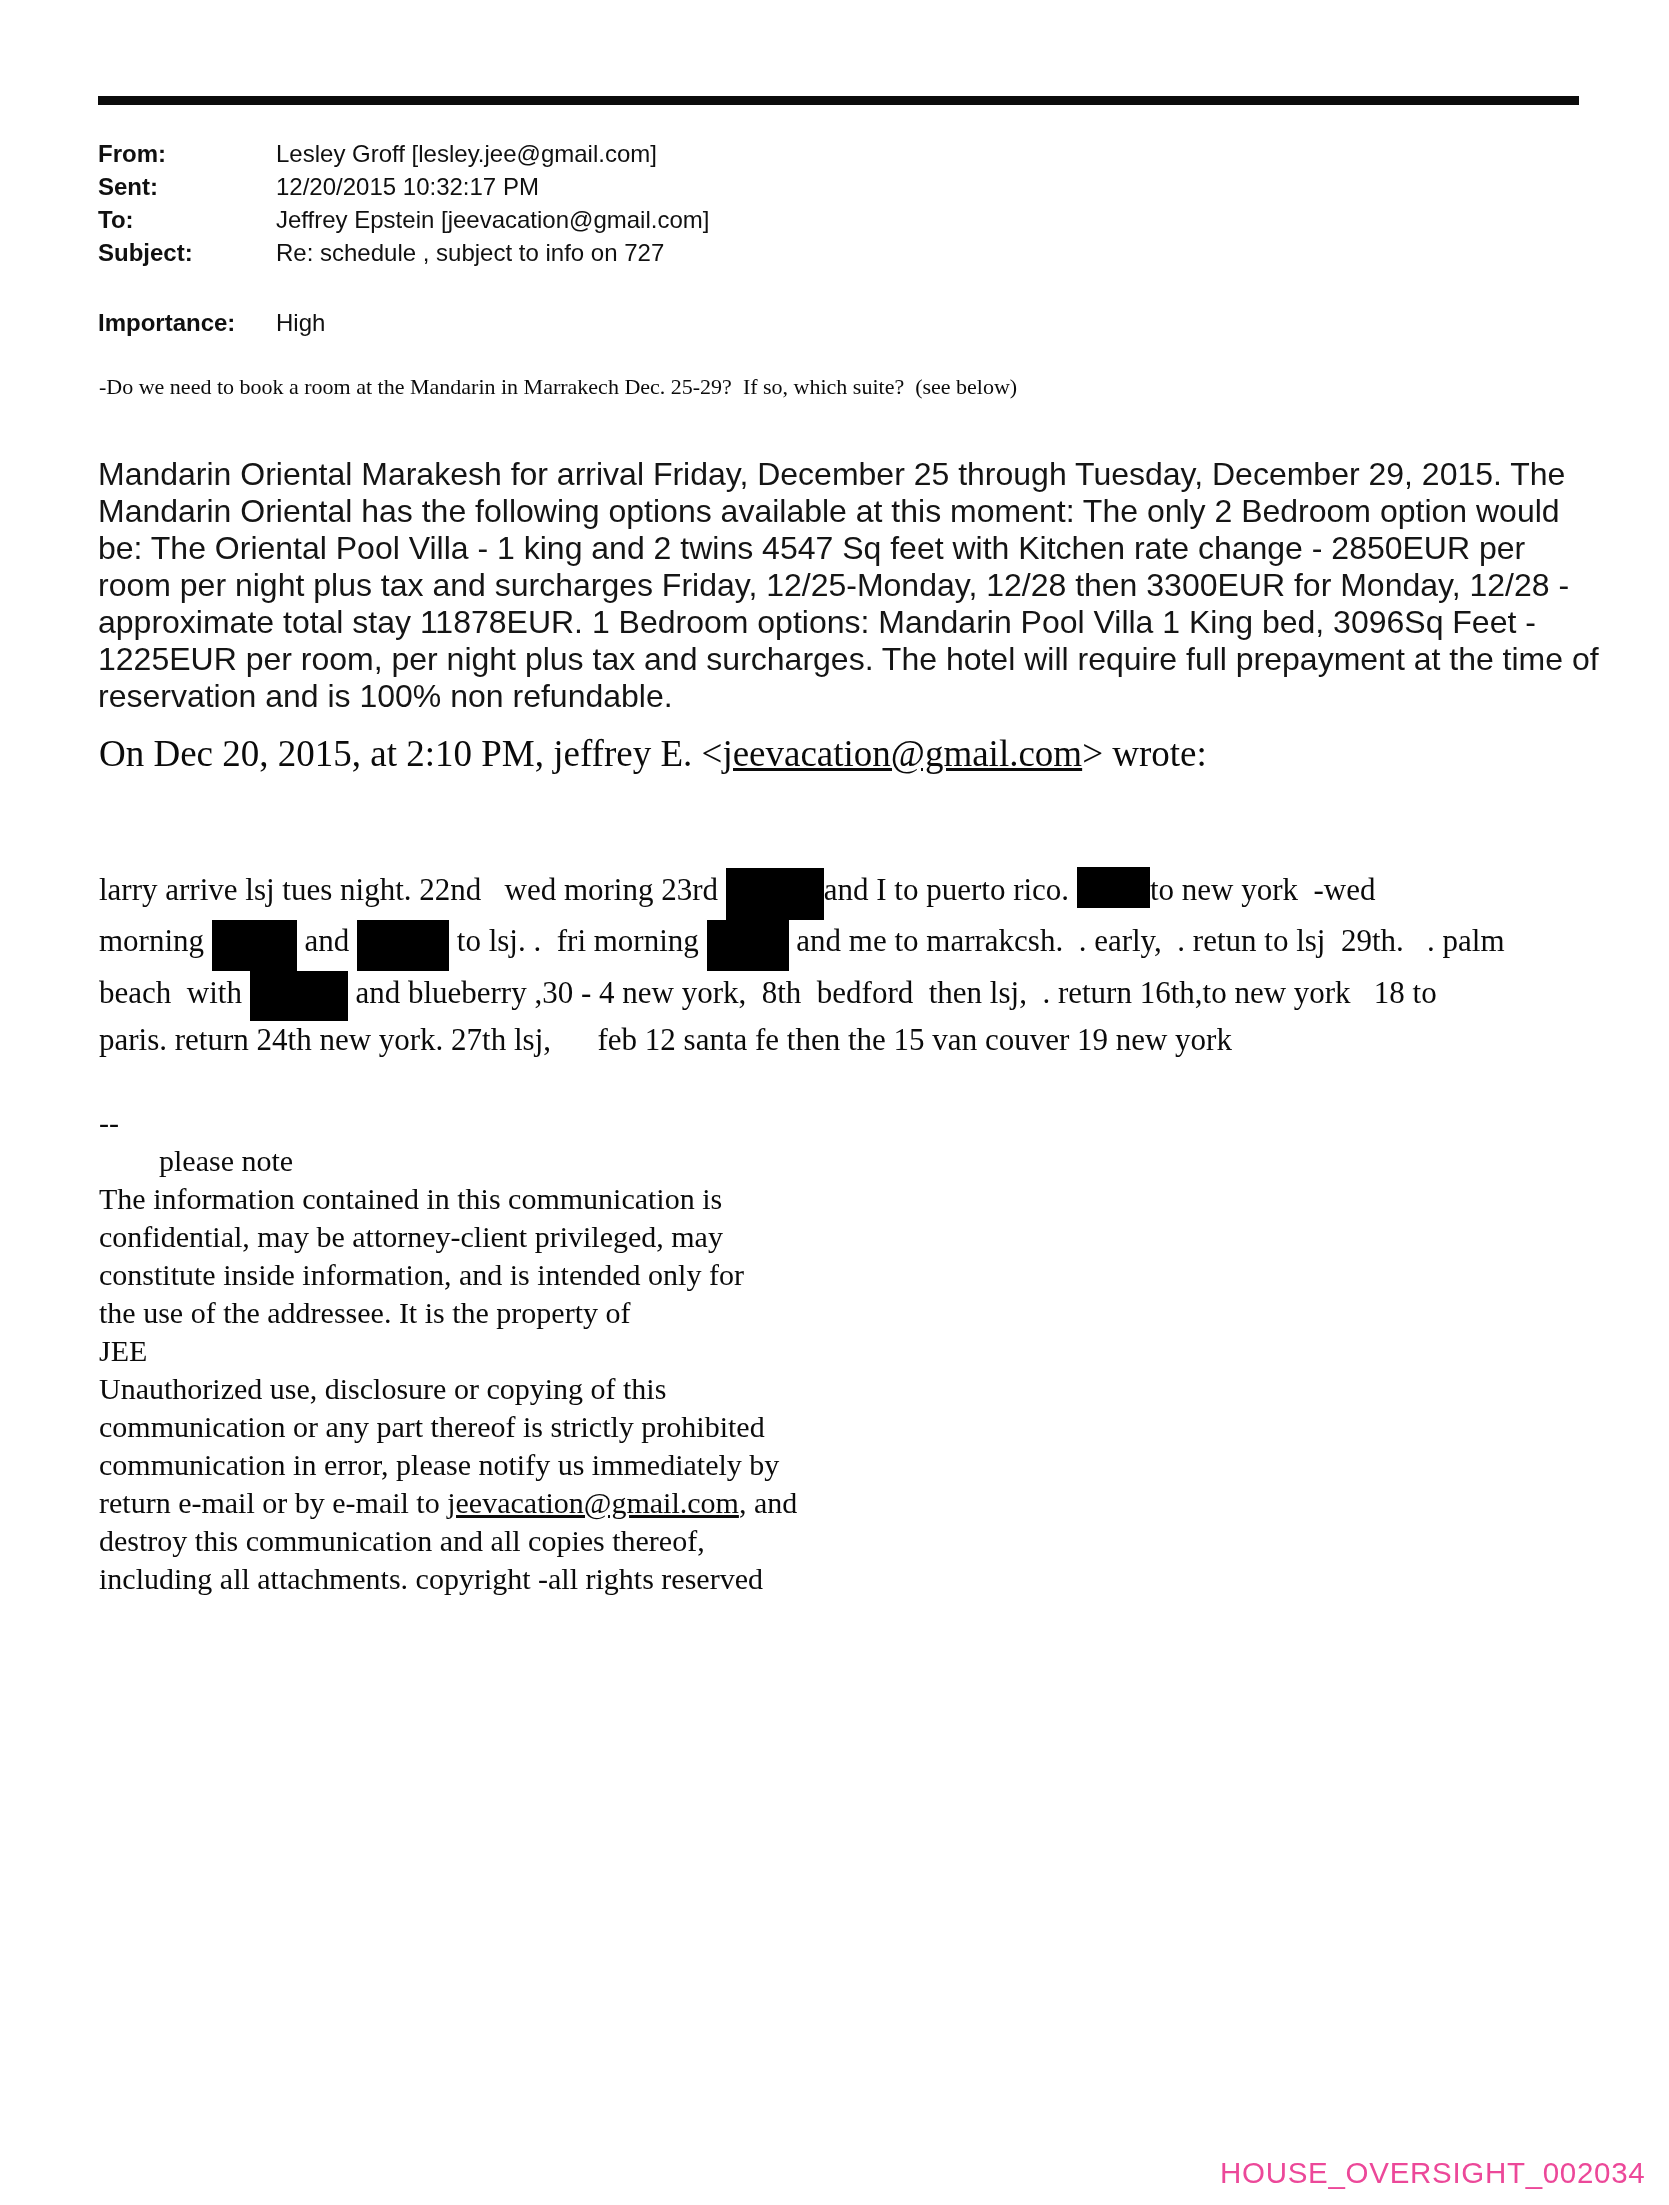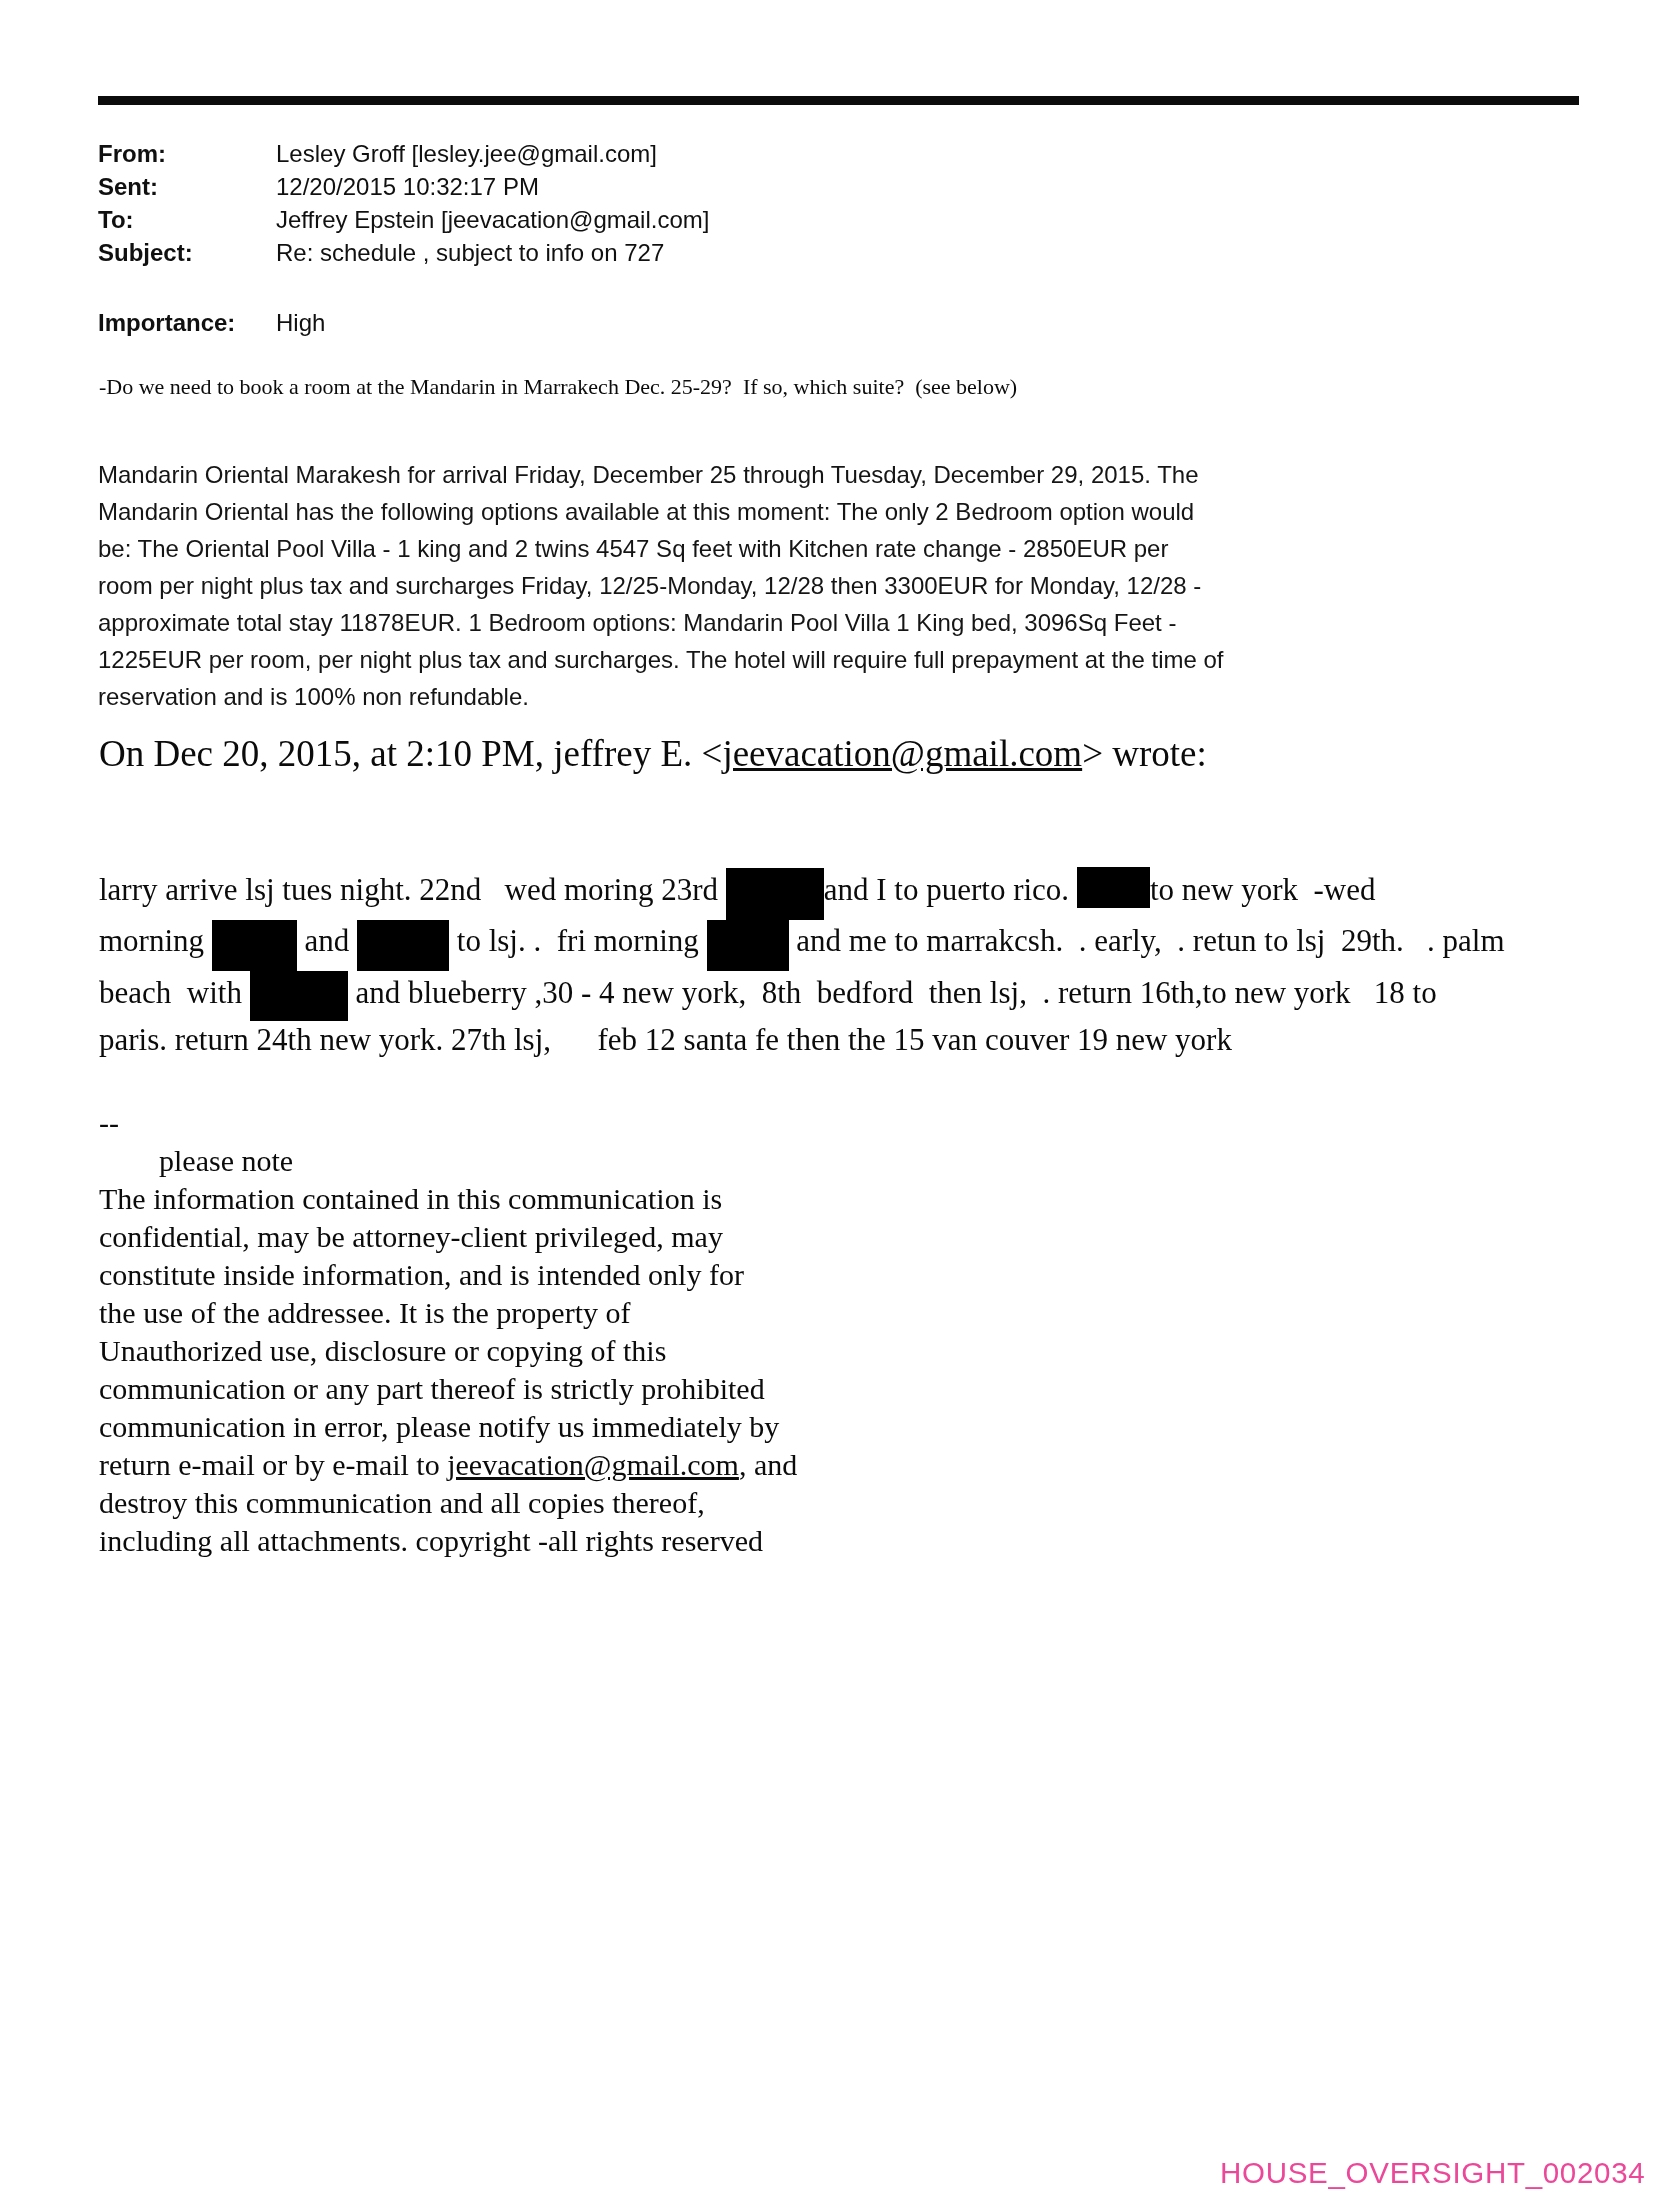--- a/index.html
+++ b/index.html
@@ -43,21 +43,21 @@
     left:99px; top:374px;
     font-family:"Liberation Serif", serif;
     font-size:22px;
     white-space:pre;
     color:#0b0b0b;
   }
   .hotel-paragraph{
     position:absolute;
     left:98px; top:456px;
     font-family:"Liberation Sans", sans-serif;
-    font-size:24px;
+    font-size:32px;
     color:#151515;
   }
   .hotel-paragraph .line{line-height:37px; white-space:pre;}
   .quote-intro{
     position:absolute;
     left:99px; top:735px;
     font-family:"Liberation Serif", serif;
     font-size:37px;
     color:#0b0b0b;
   }
@@ -152,20 +152,21 @@
       <div class="line"><span>paris. return 24th new york. 27th lsj,      feb 12 santa fe then the 15 van couver 19 new york</span></div>
     </div>
 
   <div class="signature-block">
       <div class="line"><span>--</span></div>
       <div class="line"><span>        please note</span></div>
       <div class="line"><span>The information contained in this communication is</span></div>
       <div class="line"><span>confidential, may be attorney-client privileged, may</span></div>
       <div class="line"><span>constitute inside information, and is intended only for</span></div>
       <div class="line"><span>the use of the addressee. It is the property of</span></div>
+      <div class="line"><span>JEE</span></div>
       <div class="line"><span>Unauthorized use, disclosure or copying of this</span></div>
       <div class="line"><span>communication or any part thereof is strictly prohibited</span></div>
       <div class="line"><span>communication in error, please notify us immediately by</span></div>
       <div class="line"><span>return e-mail or by e-mail to </span><a class="email-link">jeevacation@gmail.com</a><span>, and</span></div>
       <div class="line"><span>destroy this communication and all copies thereof,</span></div>
       <div class="line"><span>including all attachments. copyright -all rights reserved</span></div>
     </div>
 
   <div class="bates">HOUSE_OVERSIGHT_002034</div>
 

